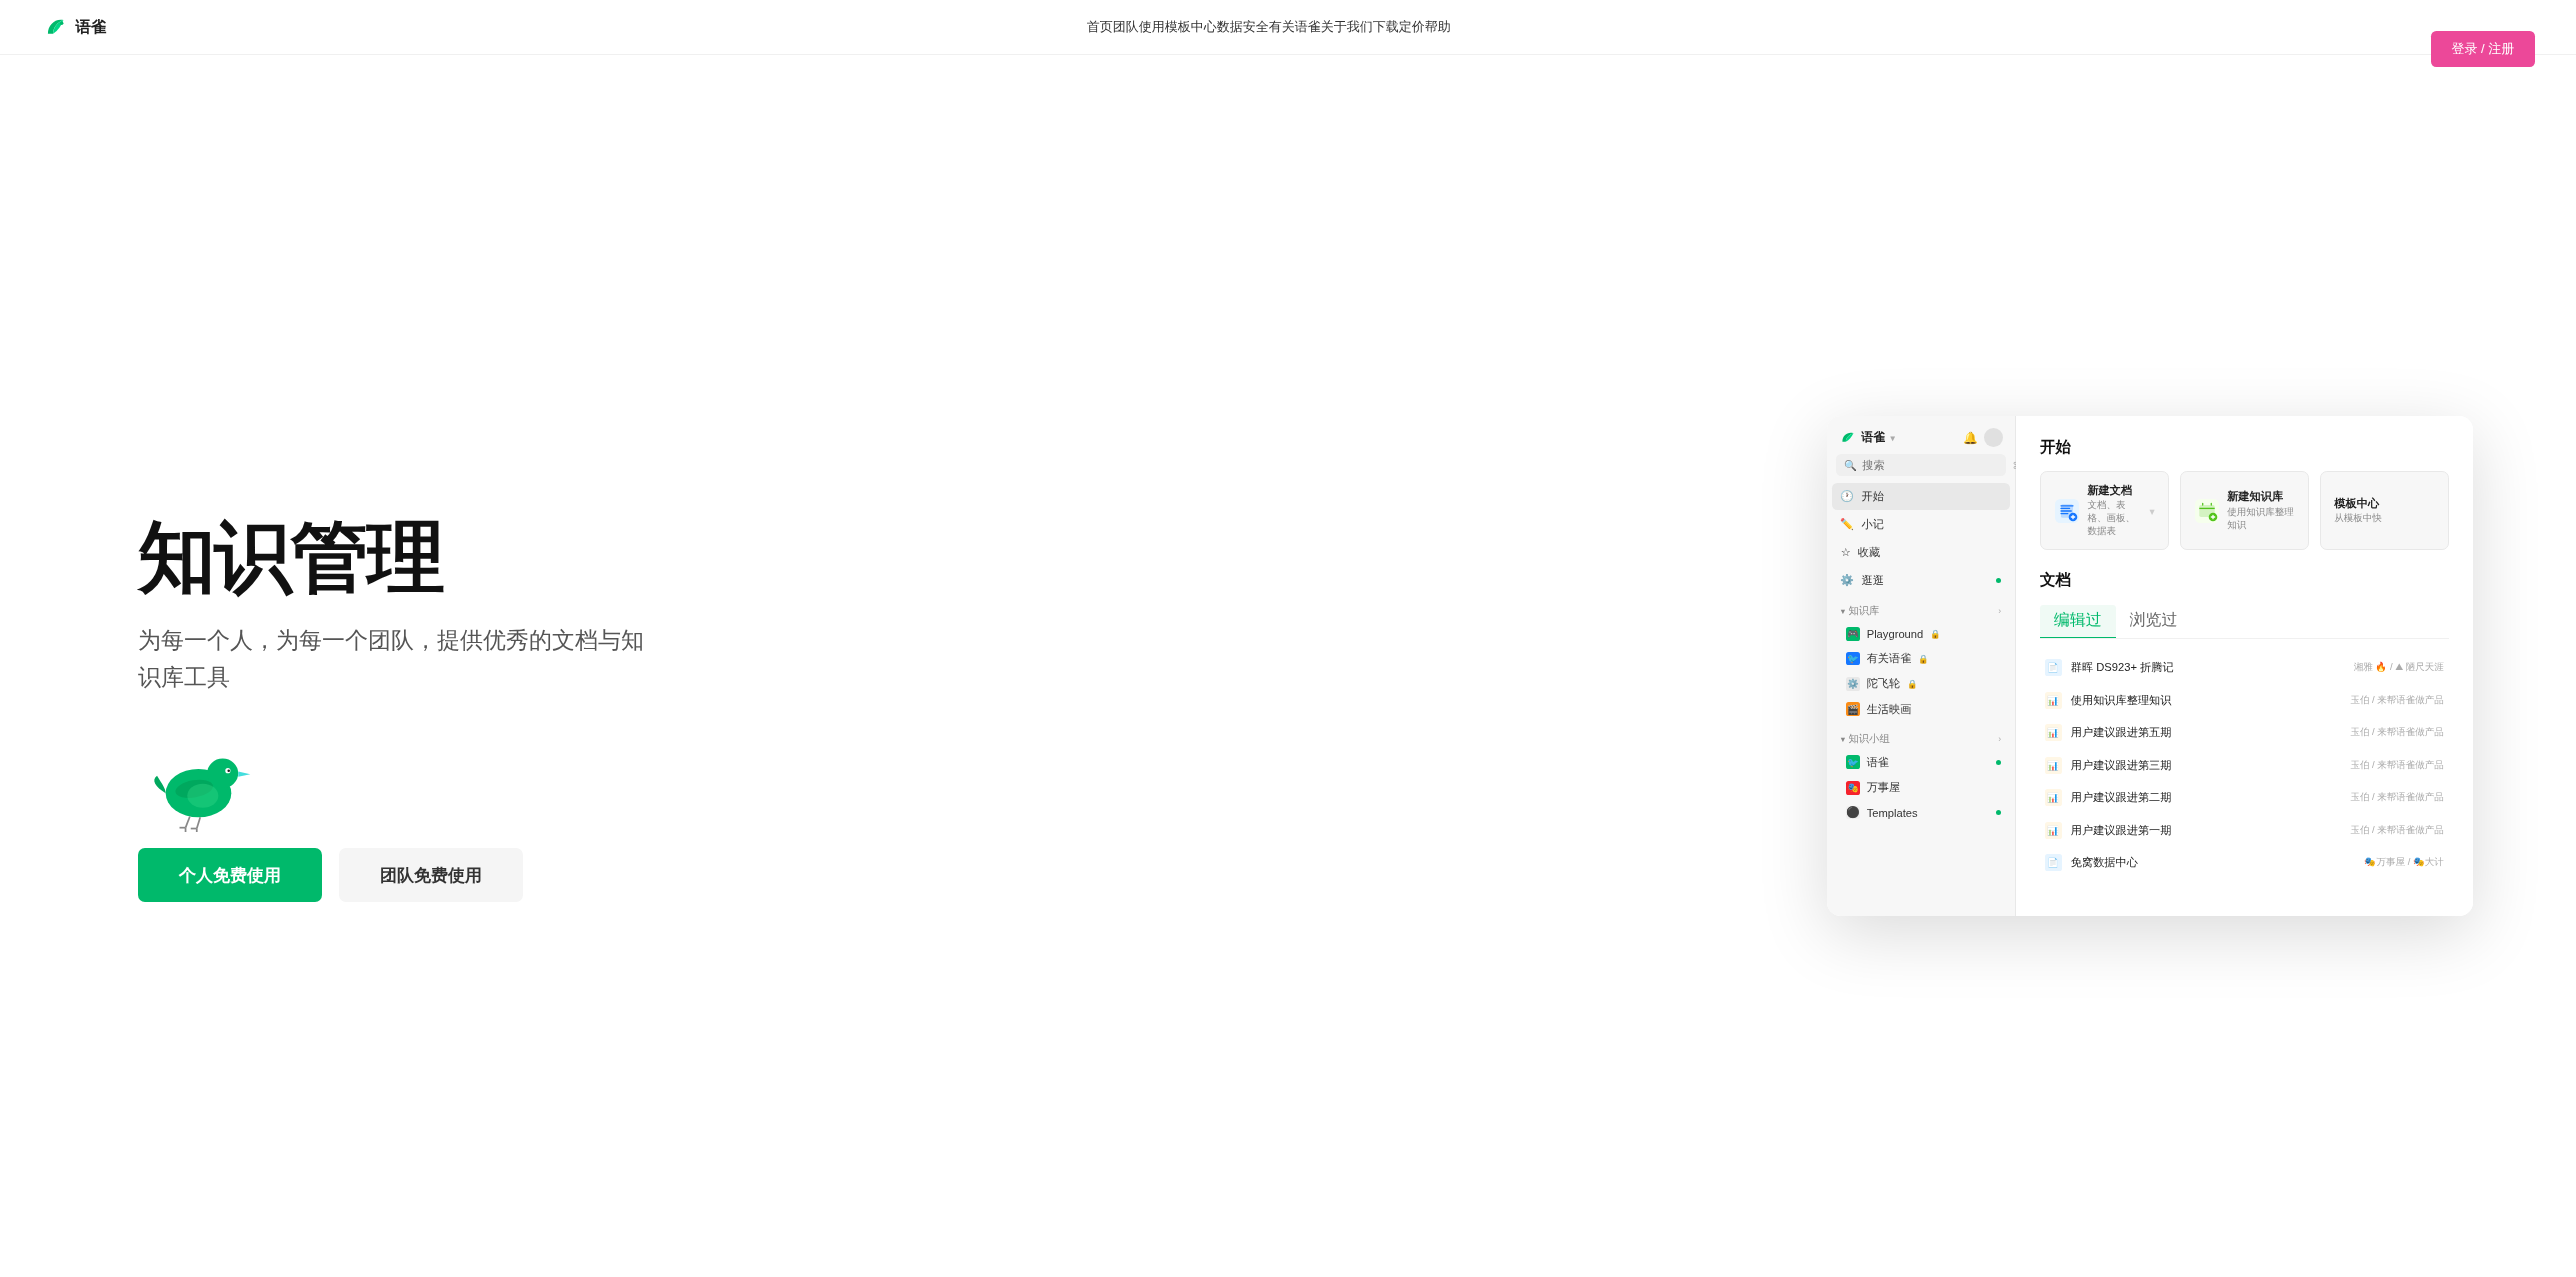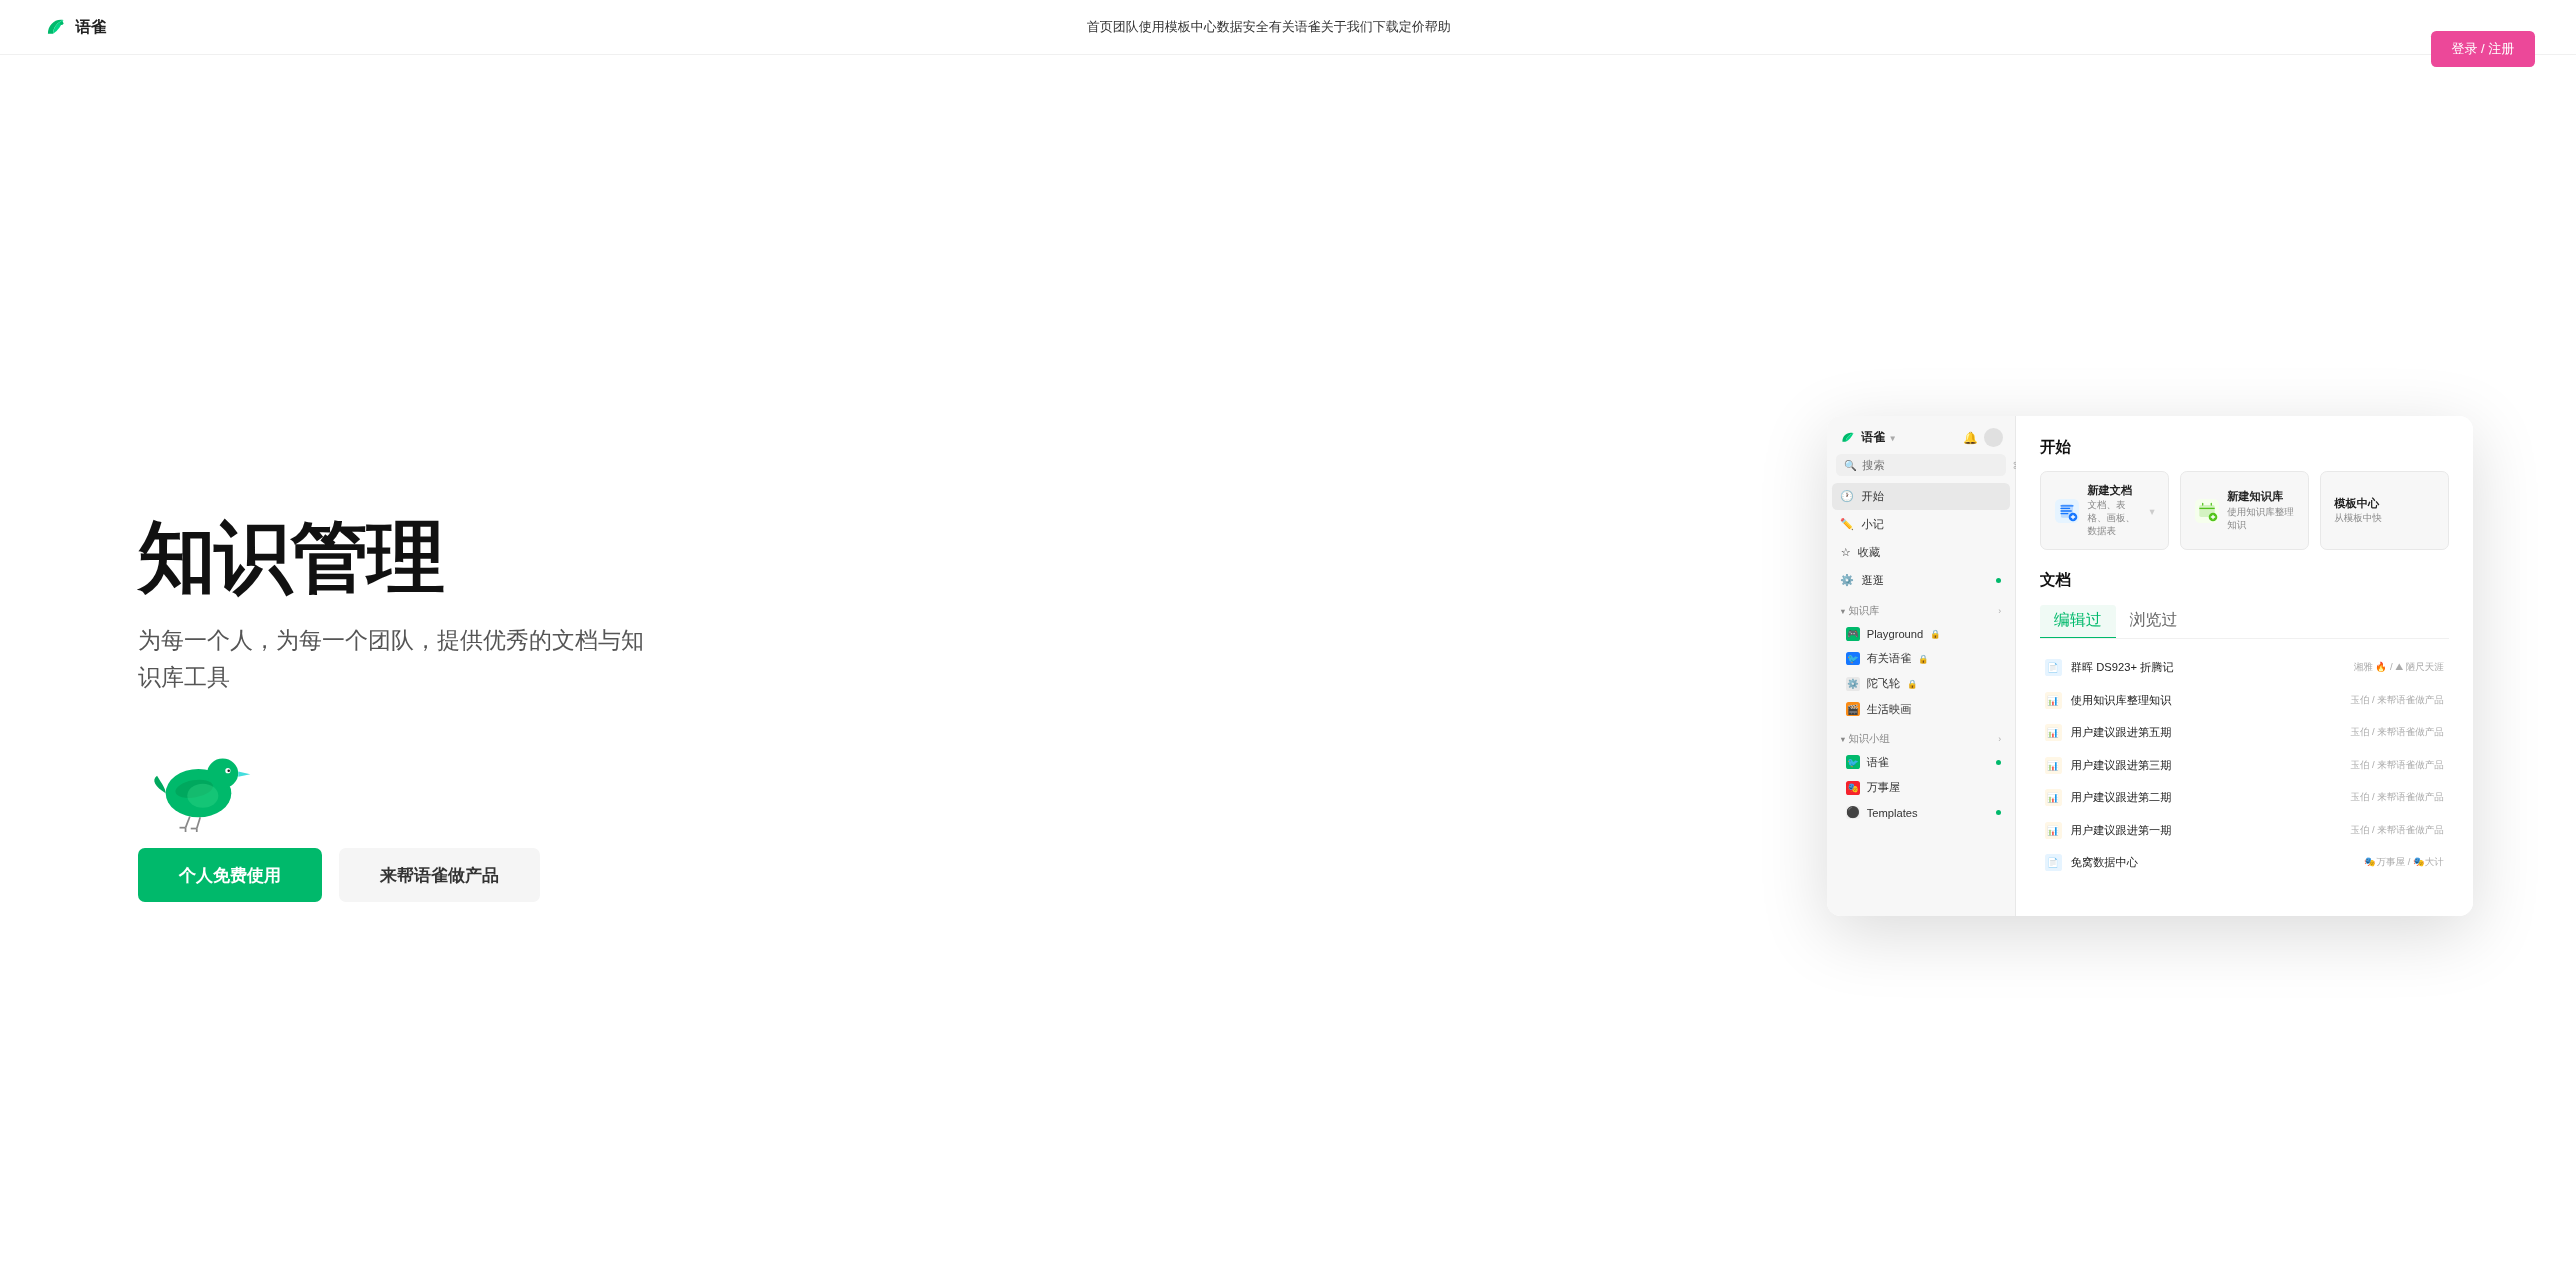--- a/index.html
+++ b/index.html
@@ -435,21 +435,21 @@
         <line x1="55" y1="105" x2="55" y2="110" stroke="#888" stroke-width="2"></line>
         <line x1="68" y1="106" x2="61" y2="106" stroke="#888" stroke-width="2"></line>
         <line x1="68" y1="106" x2="68" y2="110" stroke="#888" stroke-width="2"></line>
 
         <ellipse cx="75" cy="68" rx="18" ry="14" fill="#33d688" opacity="0.4"></ellipse>
       </svg>
     </div>
 
     <div class="hero-buttons">
       <button class="btn-primary">个人免费使用</button>
-      <button class="btn-secondary">来帮语雀做产品</button>
+      <button class="btn-secondary">团队免费使用</button>
     </div>
   </div>
 
   <div class="hero-right">
     <div class="app-mockup">
 
       <div class="sidebar">
         <div class="sidebar-header">
           <div class="sidebar-brand">
             <svg class="sidebar-brand-icon" viewBox="0 0 20 20" fill="none">

